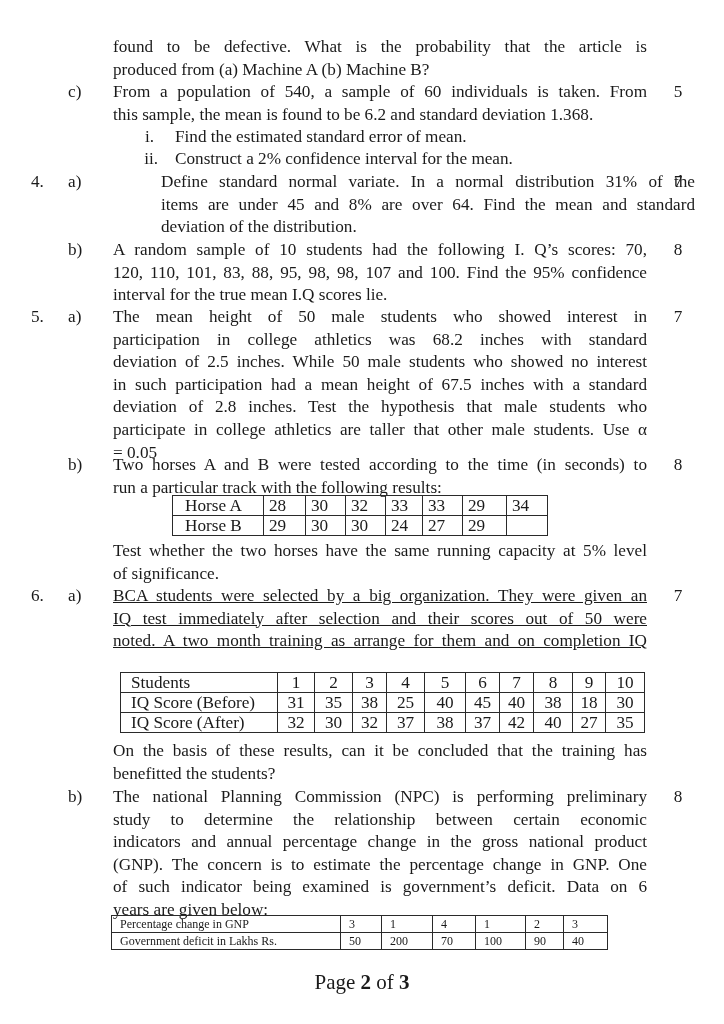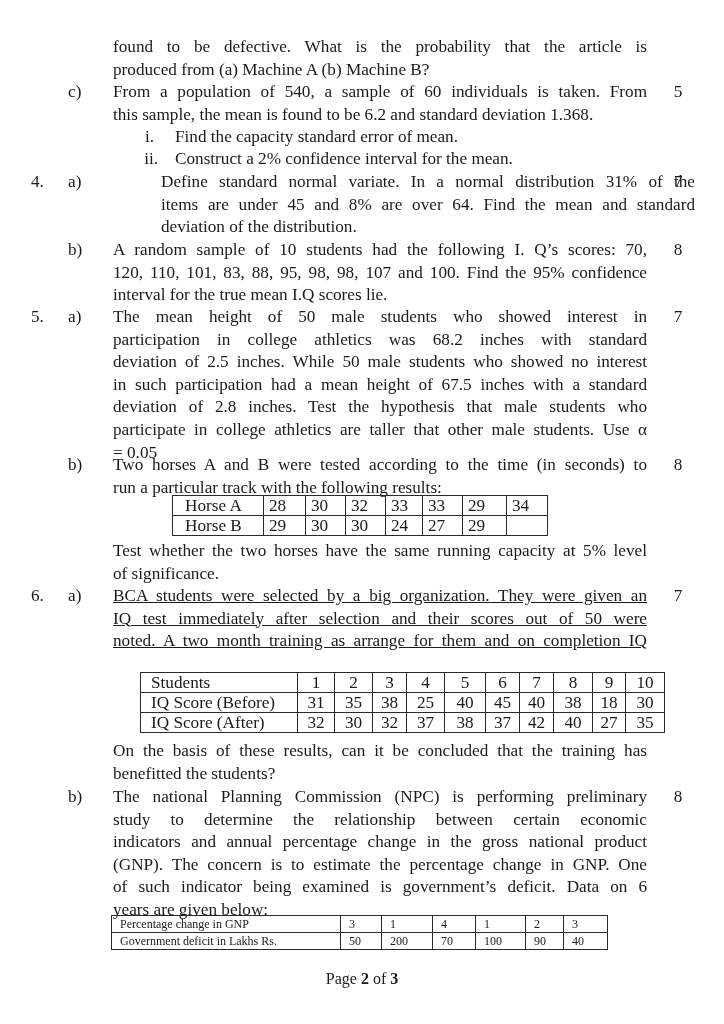--- a/index.html
+++ b/index.html
@@ -89,21 +89,21 @@
     table.grid.iq td.c {
       text-align: center;
       padding-left: 0;
     }
     .footer {
       position: absolute;
       top: 970px;
       left: 0;
       width: 724px;
       text-align: center;
-      font-size: 16px;
+      font-size: 21px;
     }
     .footer b { font-weight: bold; }
   </style>
 </head>
 <body>
 
 <div class="page">
 
   <div class="body" style="top:36px;">
     <span class="ln">found to be defective. What is the probability that the article is</span>
@@ -112,21 +112,21 @@
 
   <span class="sub" style="top:81px;">c)</span>
   <div class="body" style="top:81px;">
     <span class="ln">From a population of 540, a sample of 60 individuals is taken. From</span>
     <span class="ln last">this sample, the mean is found to be 6.2 and standard deviation 1.368.</span>
   </div>
   <span class="marks" style="top:81px;">5</span>
 
   <span class="roman" style="top:126px; left:130px; width:24px;">i.</span>
   <div class="body roman-body" style="top:126px;">
-    <span class="ln last">Find the capacity standard error of mean.</span>
+    <span class="ln last">Find the estimated standard error of mean.</span>
   </div>
   <span class="roman" style="top:148px; left:130px; width:28px;">ii.</span>
   <div class="body roman-body" style="top:148px;">
     <span class="ln last">Construct a 2% confidence interval for the mean.</span>
   </div>
 
   <span class="qnum" style="top:171px;">4.</span>
   <span class="sub" style="top:171px;">a)</span>
   <div class="body" style="top:171px;margin-left:48px;">
     <span class="ln">Define standard normal variate. In a normal distribution 31% of the</span>
@@ -205,21 +205,21 @@
 
   <span class="qnum" style="top:585px;">6.</span>
   <span class="sub" style="top:585px;">a)</span>
   <div class="body" style="top:585px;text-decoration:underline;">
     <span class="ln">BCA students were selected by a big organization. They were given an</span>
     <span class="ln">IQ test immediately after selection and their scores out of 50 were</span>
     <span class="ln">noted. A two month training as arrange for them and on completion IQ</span>
   </div>
   <span class="marks" style="top:585px;">7</span>
 
-  <table class="grid iq" style="left:140px; top:672px; width:524px;">
+  <table class="grid iq" style="left:120px; top:672px; width:524px;">
     <colgroup>
       <col style="width:157px">
         <col style="width:37px">
         <col style="width:38px">
         <col style="width:34px">
         <col style="width:38px">
         <col style="width:41px">
         <col style="width:34px">
         <col style="width:34px">
         <col style="width:39px">

